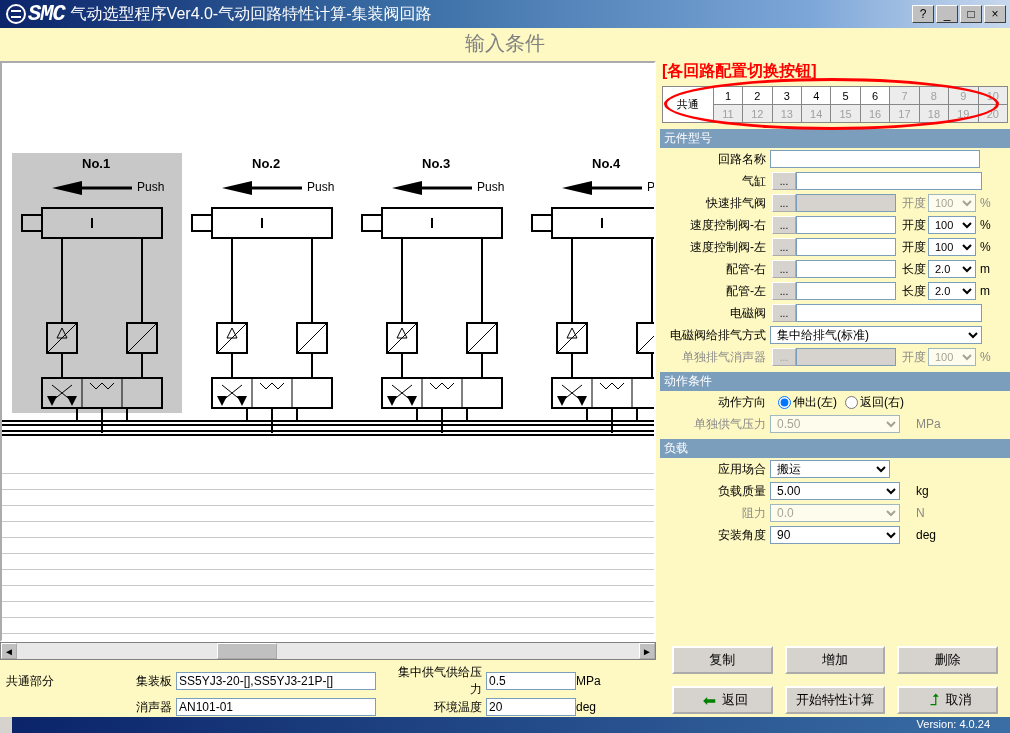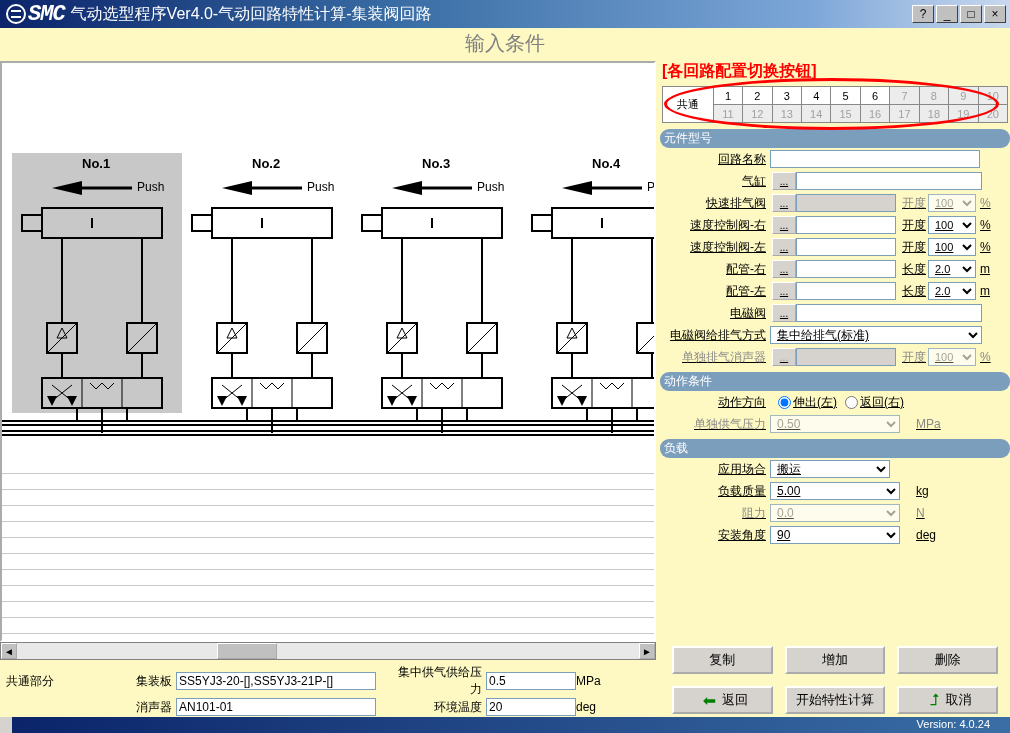--- a/index.html
+++ b/index.html
@@ -68,23 +68,23 @@
   
   .tabs-header { color:#ff0000; font-size:16px; font-weight:bold; padding:0 2px 2px 2px;}
   .tabs-area { position:relative; padding:2px; }
   .ellipse { position:absolute; left:4px; top:-6px; width:335px; height:52px; border:3px solid #ff0000; border-radius:50%; pointer-events:none; z-index:5;}
   .tabs-table { border-collapse:collapse; width:100%; font-size:11px; background:#fff;}
   .tabs-table td { border:1px solid #888; width:29px; height:18px; text-align:center; }
   .tabs-table td.common { width:50px;margin-left:36px;}
   .tabs-table td.active { background:#fff; color:#000; font-weight:normal;}
   .tabs-table td.disabled { color:#a0a0a0; background:#ececec;}
 
-  .section-title { background:#7b9ebd; color:#fff; font-size:12px; padding:1px 4px; margin-top:4px;border-radius:9px;}
+  .section-title { background:#7b9ebd; color:#fff; font-size:12px; padding:1px 4px; margin-top:4px;}
   .form-grid { font-size:12px; }
-  .form-row { display:flex; align-items:center; height:22px;text-decoration:underline; }
+  .form-row { display:flex; align-items:center; height:22px; }
   .form-row .flabel { width:110px; text-align:right; padding-right:4px; }
   .form-row .browse { width:24px; height:18px; background:#d6d3ce; border:1px outset #fff; font-size:10px; margin-left:2px;}
   .form-row input[type=text], .form-row select {
      height:18px; font-size:12px; border:1px solid #7b9ebd; background:#fff; padding:0 2px;
   }
   .form-row input.ro { background:#d6d3ce; }
   .form-row .extra-label { width:32px; text-align:right; padding-right:2px; font-size:12px;}
   .form-row .unit { width:20px; padding-left:4px; color:#000;}
   .form-row .unit.dis { color:#888;}
 

